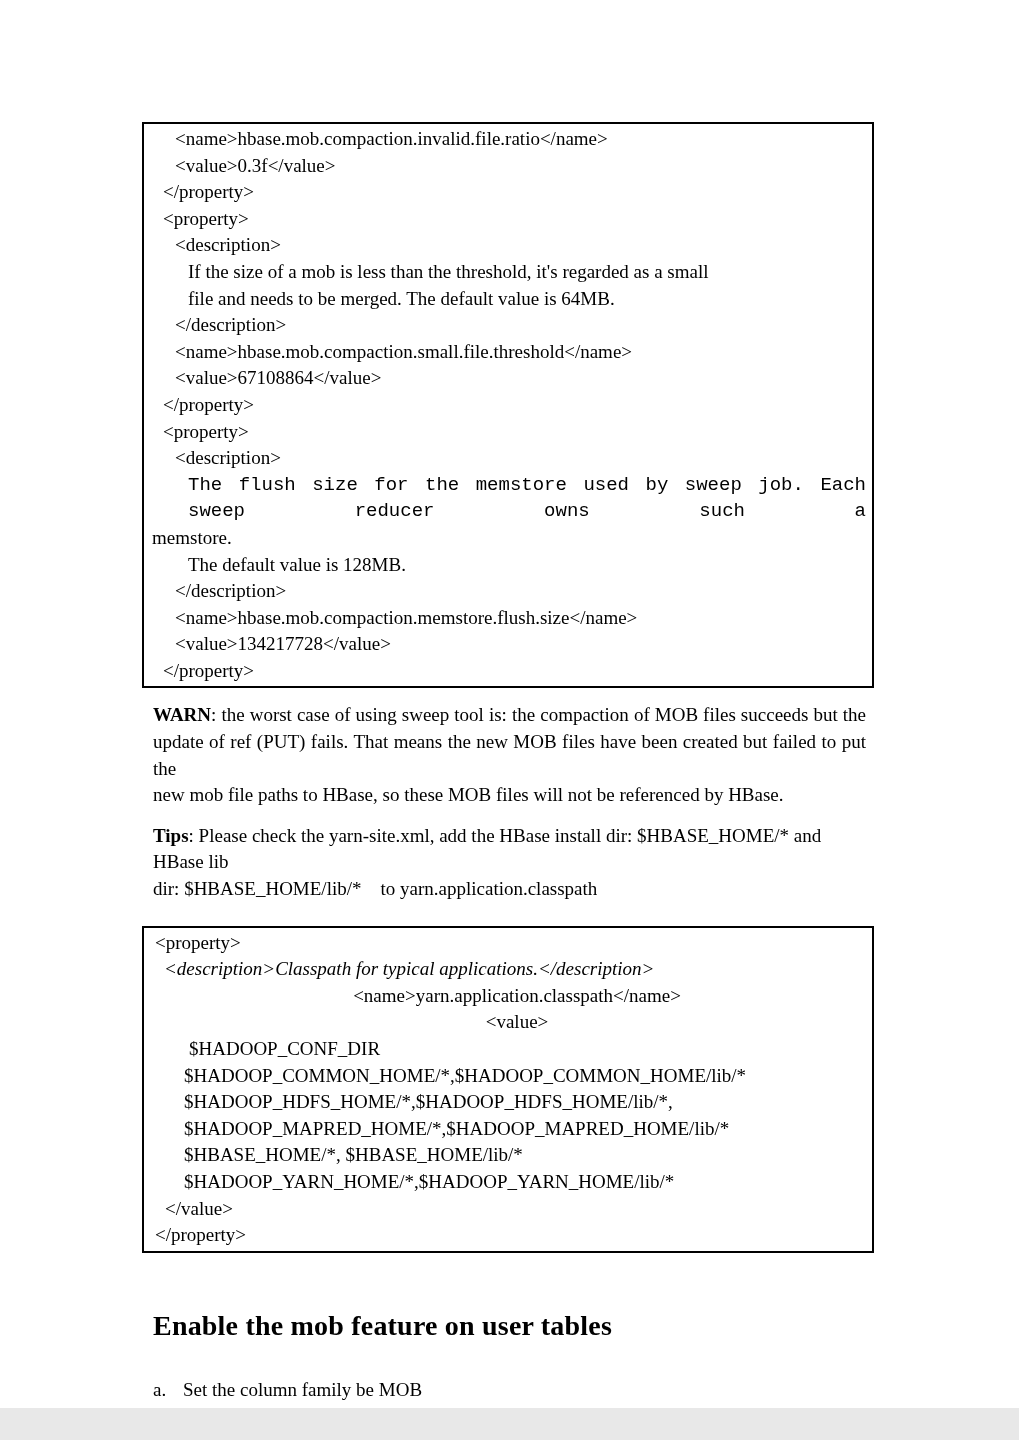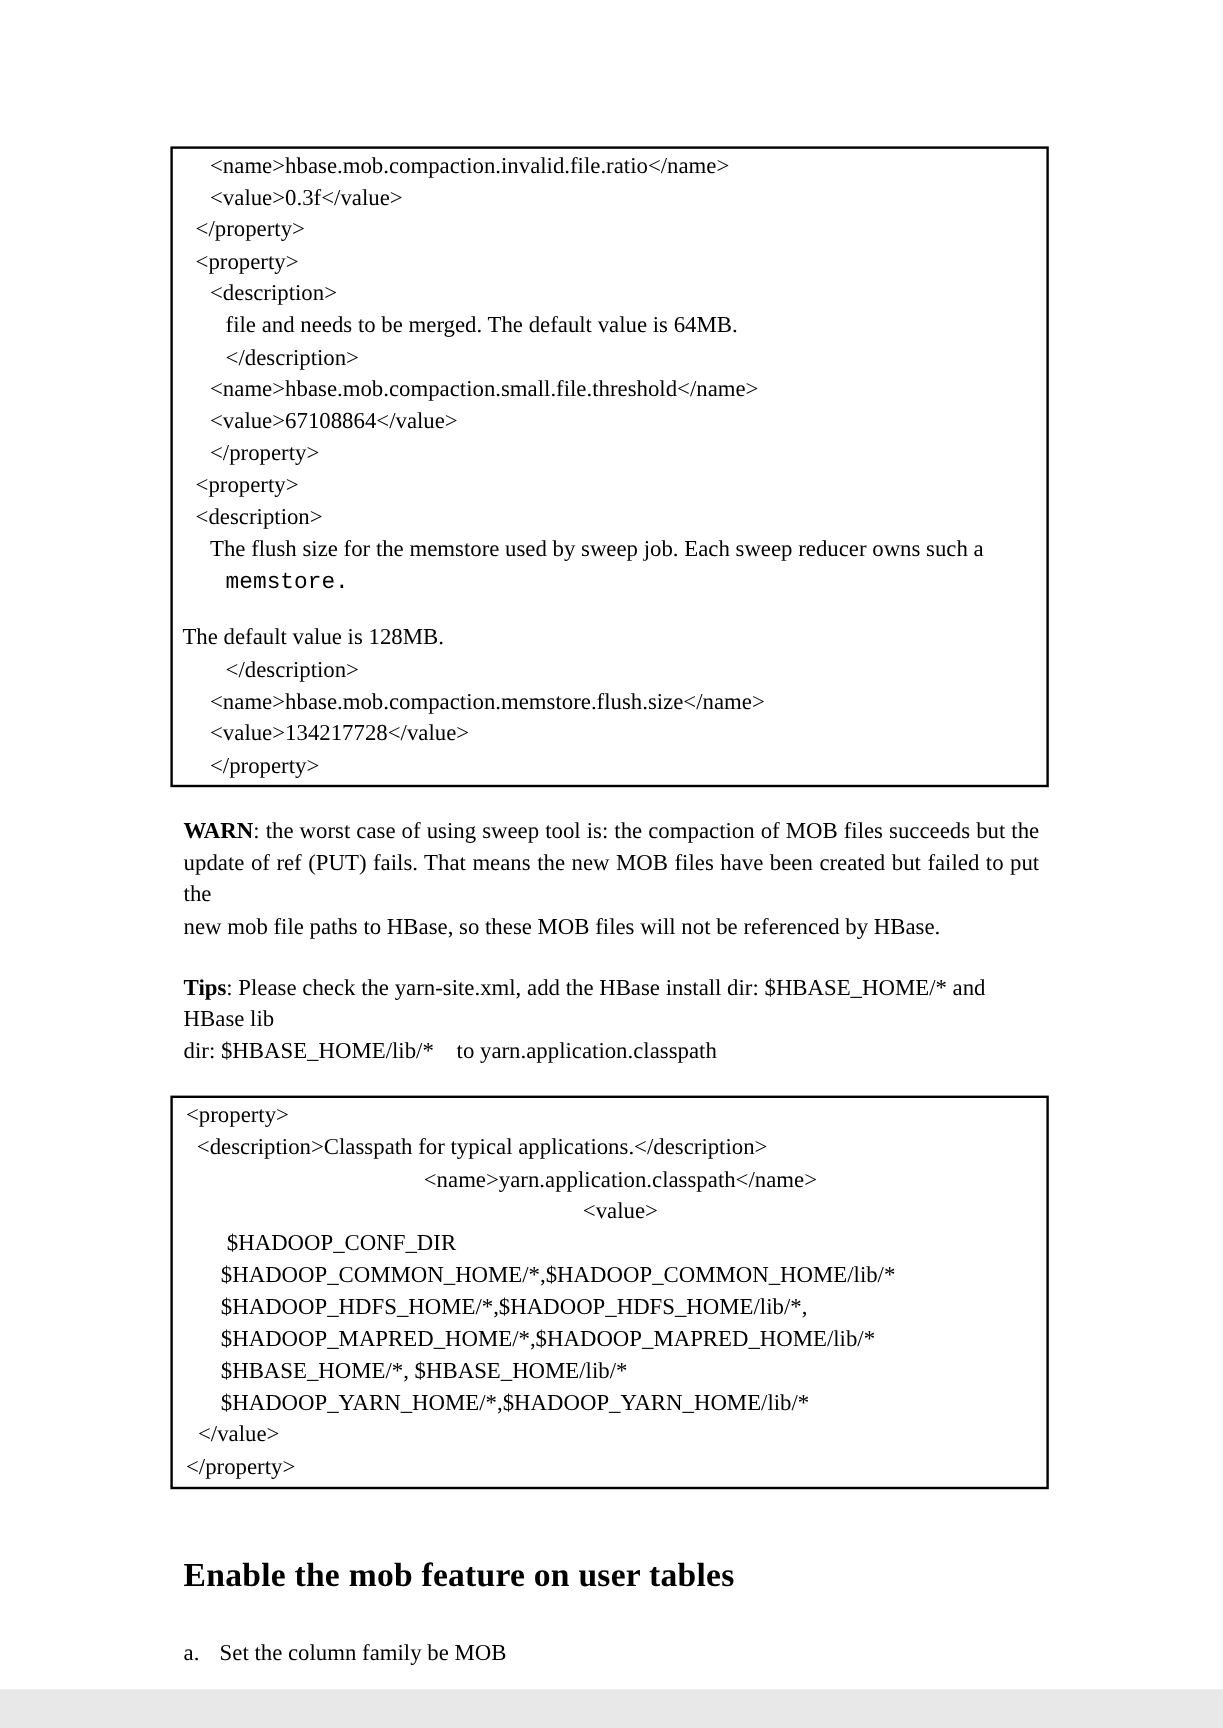--- a/index.html
+++ b/index.html
@@ -37,30 +37,30 @@
   .box1 .cl:nth-child(20) { padding-left: 11px; }
   .box1 .cl:nth-child(6), .box1 .cl:nth-child(7),
   .box1 .cl:nth-child(16) { padding-left: 36px; }
   .box1 .cl:nth-child(14) {
     padding-left: 36px;
     white-space: normal;
     text-align: justify;
     text-align-last: justify;
     font-family: Liberation Mono, monospace;
   }
-  .box1 .cl:nth-child(15) { padding-left: 0; margin-top: 21px; }
+  .box1 .cl:nth-child(15) { padding-left: 0; }
   .box2 { margin-top: 23px; }
   .box2 .cl { padding-left: 32px; }
   .box2 .cl:nth-child(1), .box2 .cl:nth-child(12) { padding-left: 3px; }
-  .box2 .cl:nth-child(2)  { padding-left: 12px; }
+  .box2 .cl:nth-child(2)  { padding-left: 12px; font-style: italic; }
   .box2 .cl:nth-child(3), .box2 .cl:nth-child(4) { padding-left: 16px; text-align: center; }
   .box2 .cl:nth-child(5)  { padding-left: 37px; }
   .box2 .cl:nth-child(11) { padding-left: 13px; }
   
-  .para { margin-top: 24px; }
+  .para { margin-top: 14px; }
   .para .pl { line-height: 26.6px; }
   .pl.just {
     text-align: justify;
     text-align-last: justify;
   }
   .pl.pre { white-space: pre; }
   .blabel { font-weight: bold; text-align: center; }
   
   .heading {
     margin-top: 56px;
@@ -82,20 +82,21 @@
 
 <div class="page">
   <div class="content">
 
     <div class="codebox box1">
       <div class="cl">&lt;name&gt;hbase.mob.compaction.invalid.file.ratio&lt;/name&gt;</div>
       <div class="cl">&lt;value&gt;0.3f&lt;/value&gt;</div>
       <div class="cl">&lt;/property&gt;</div>
       <div class="cl">&lt;property&gt;</div>
       <div class="cl">&lt;description&gt;</div>
+      <div class="cl">If the size of a mob is less than the threshold, it's regarded as a small</div>
       <div class="cl">file and needs to be merged. The default value is 64MB.</div>
       <div class="cl">&lt;/description&gt;</div>
       <div class="cl">&lt;name&gt;hbase.mob.compaction.small.file.threshold&lt;/name&gt;</div>
       <div class="cl">&lt;value&gt;67108864&lt;/value&gt;</div>
       <div class="cl">&lt;/property&gt;</div>
       <div class="cl">&lt;property&gt;</div>
       <div class="cl">&lt;description&gt;</div>
       <div class="cl">The flush size for the memstore used by sweep job. Each sweep reducer owns such a</div>
       <div class="cl">memstore.</div>
       <div class="cl">The default value is 128MB.</div>

